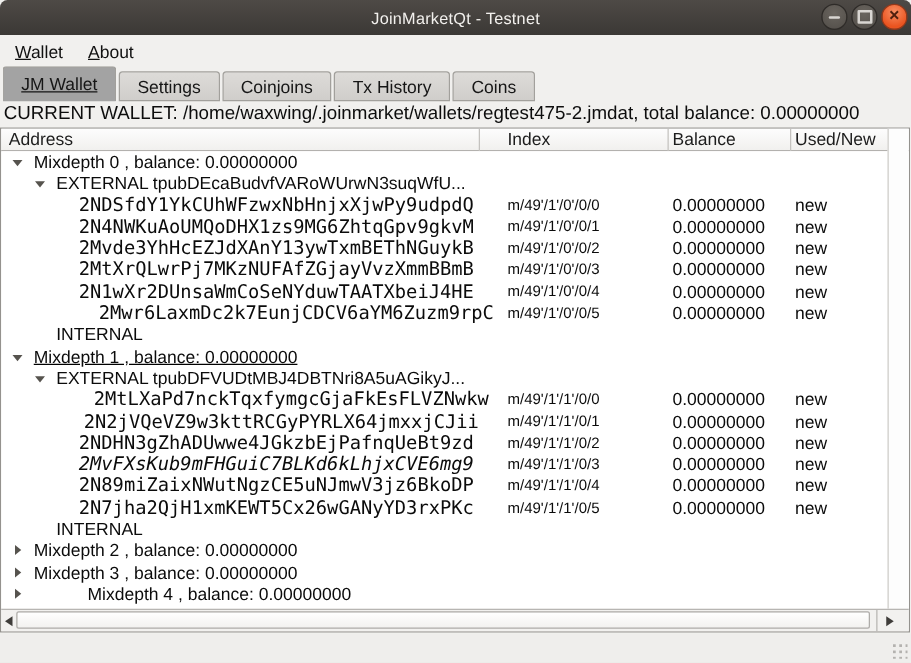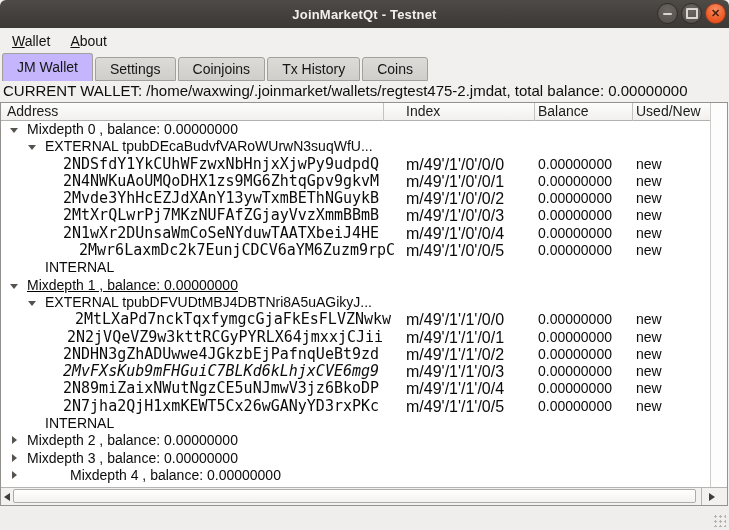--- a/index.html
+++ b/index.html
@@ -3,41 +3,41 @@
 <meta charset="utf-8">
 <style>
   html,body{margin:0;padding:0;}
   body{width:729px;height:530px;font-family:"Liberation Sans",sans-serif;background:#d0cecb;}
   #win{position:relative;width:729px;height:530px;background:#f1f0ee;overflow:hidden;}
 
   
   .titlebar{position:absolute;left:0;top:0;width:729px;height:28px;
     background:linear-gradient(#4e4a46,#3b3835);border-radius:6px 6px 0 0;
     display:flex;align-items:center;justify-content:center;}
-  .title-text{color:#f2f0ed;font-size:13px;font-weight:bold;letter-spacing:.2px;}
+  .title-text{color:#f2f0ed;font-size:13px;font-weight:normal;letter-spacing:.2px;}
   .winbtns{position:absolute;right:3px;top:3px;display:flex;gap:3px;}
   .wbtn{width:21px;height:21px;border-radius:50%;display:flex;align-items:center;justify-content:center;
     background:radial-gradient(circle at 50% 35%,#6a655f,#514d48);border:1px solid #2e2b28;box-sizing:border-box;cursor:default;}
   .wbtn .bar{width:9px;height:2px;background:#d9d6d2;border-radius:1px;}
   .wbtn .box{width:8px;height:7px;border:2px solid #d9d6d2;border-radius:1px;}
   .wbtn.close{background:radial-gradient(circle at 50% 30%,#f98f63,#ea5420 70%);border-color:#93381a;}
   .wbtn.close .x{color:#51200e;font-size:11px;font-weight:bold;line-height:11px;}
 
   
   .menubar{position:absolute;left:0;top:28px;width:729px;height:25px;background:#f1f0ee;
     display:flex;align-items:center;padding-left:9px;box-sizing:border-box;}
   .menu-item{display:inline-block;font-size:14px;color:#111;margin-right:14px;padding:2px 3px;}
   .menu-item::first-letter{text-decoration:underline;}
 
   
   .tabbar{position:absolute;left:2px;top:53px;width:727px;height:28px;display:flex;align-items:flex-end;}
   .tab{box-sizing:border-box;height:24px;line-height:22px;text-align:center;font-size:14px;color:#161616;
     background:linear-gradient(#dddbd8,#d0cecb);border:1px solid #a2a09c;margin-right:2px;
     border-radius:3px 3px 0 0;padding:0 14px;}
-  .tab.active{height:28px;line-height:27px;background:#c4b5fd;border-bottom:none;position:relative;z-index:2;}
+  .tab.active{height:28px;line-height:27px;background:#a3a3a3;border-bottom:none;position:relative;z-index:2;text-decoration:underline;}
 
   
   .banner{position:absolute;left:3px;top:81px;width:723px;height:20px;line-height:20px;
     font-size:15px;color:#0d0d0d;white-space:nowrap;}
 
   
   .tree-frame{position:absolute;left:0;top:102px;width:728px;height:404px;background:#ffffff;
     border:1px solid #94928e;box-sizing:border-box;}
   .tree-header{position:absolute;left:0;top:0;right:0;height:18px;
     background:linear-gradient(#fdfdfd,#f1f0ee);border-bottom:1px solid #b3b1ae;box-sizing:border-box;}
@@ -46,21 +46,21 @@
   .tree-view{position:absolute;left:0;top:18px;right:0;bottom:18px;background:#fff;overflow:hidden;}
   .trow{position:relative;height:17.3px;line-height:17.3px;white-space:nowrap;}
   .cell-first{position:absolute;left:0;top:0;height:17.3px;display:flex;overflow:hidden;width:382px;}
   .arrow{display:inline-block;flex:0 0 18px;width:18px;height:17px;position:relative;}
   .arrow.down::before{content:'';position:absolute;left:1px;top:7px;
     border-left:4px solid transparent;border-right:4px solid transparent;border-top:5px solid #56534e;}
   .arrow.right::before{content:'';position:absolute;left:3px;top:4px;
     border-top:4px solid transparent;border-bottom:4px solid transparent;border-left:5px solid #56534e;}
   .rtext{font-size:14px;color:#0b0b0b;}
   .rtext.mono{font-family:"DejaVu Sans Mono",monospace;font-size:15px;}
-  .cell-index{position:absolute;left:405px;top:0;width:128px;font-size:16px;color:#0b0b0b;}
+  .cell-index{position:absolute;left:405px;top:0;width:128px;font-size:12px;color:#0b0b0b;}
   .cell-balance{position:absolute;left:537px;top:0;width:94px;font-size:14px;color:#0b0b0b;}
   .cell-status{position:absolute;left:635px;top:0;width:72px;font-size:14px;color:#0b0b0b;}
   .gutter{position:absolute;right:0;top:0;bottom:18px;width:16px;background:#fdfdfd;border-left:1px solid #cdcbc8;}
 
   
   .hscroll{position:absolute;left:0;right:0;bottom:0;height:18px;background:#f2f1ef;border-top:1px solid #b7b5b2;box-sizing:border-box;}
   .stepper{position:absolute;top:0;bottom:0;width:12px;display:flex;align-items:center;justify-content:center;}
   .stepper.left{left:0;}
   .stepper.right{right:0;width:25px;border-left:1px solid #b7b5b2;}
   .tri-l{border-top:4px solid transparent;border-bottom:4px solid transparent;border-right:6px solid #3f3d3a;}

